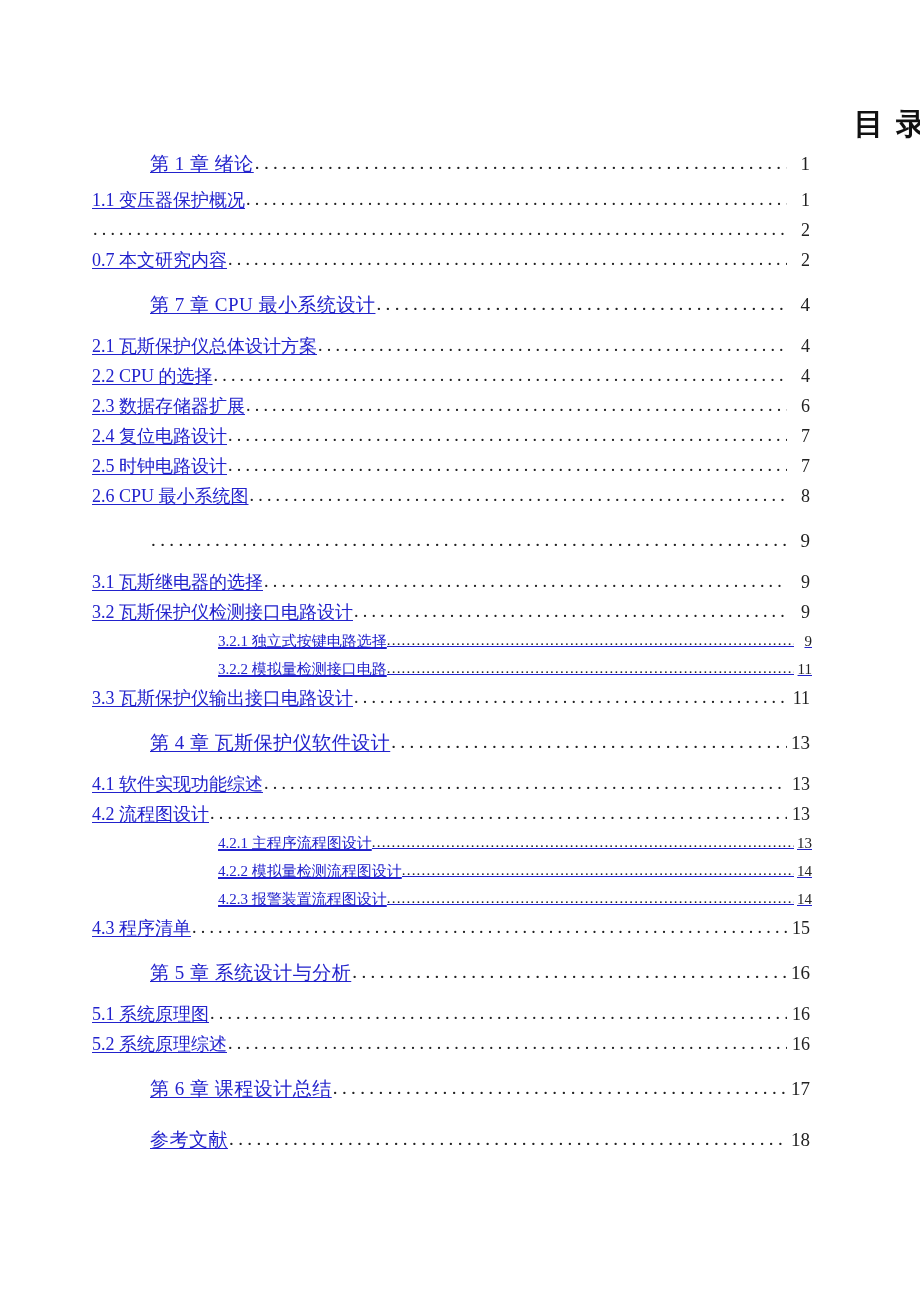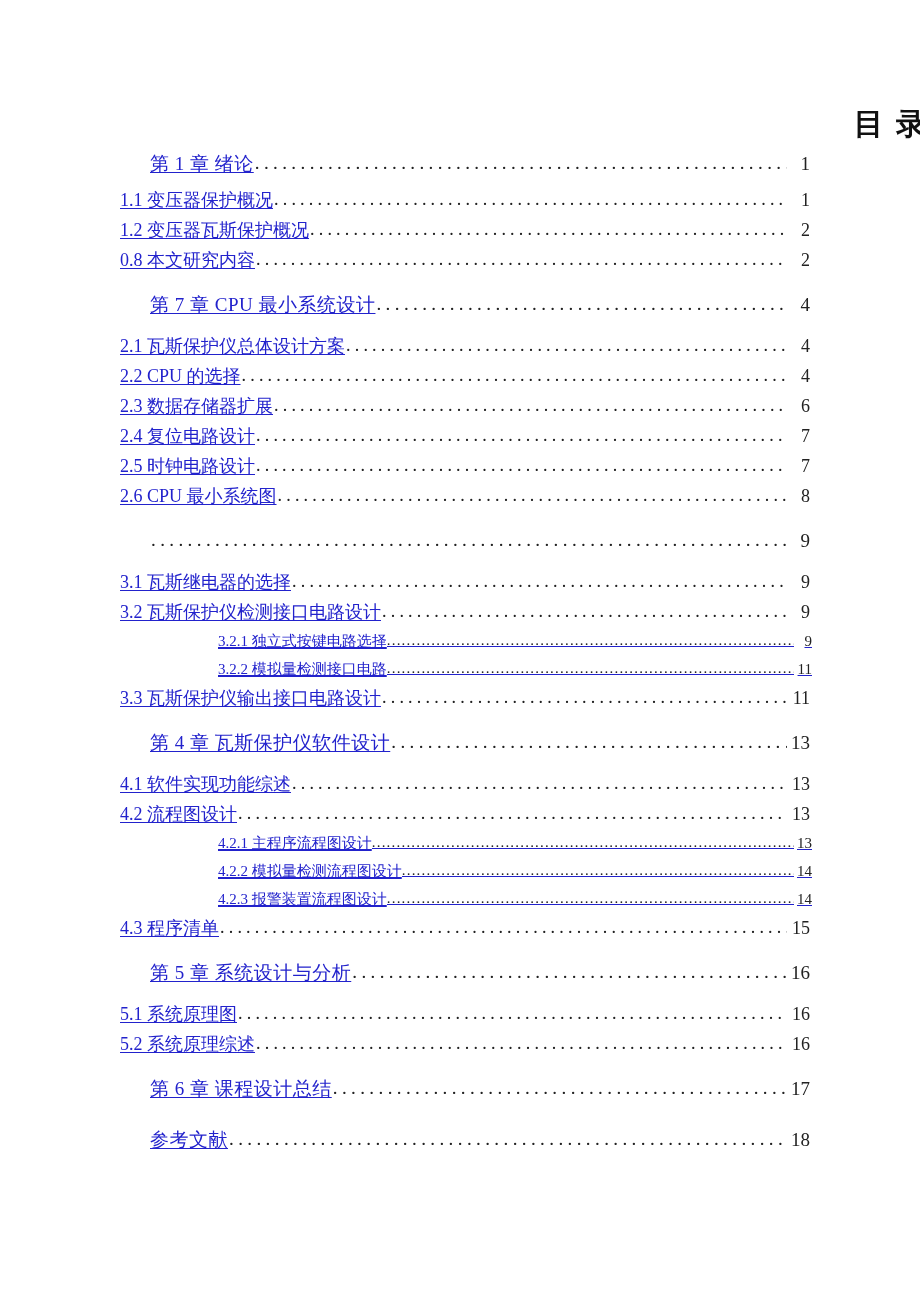--- a/index.html
+++ b/index.html
@@ -86,21 +86,21 @@
     font-size: 19px;
     height: 40px;
     line-height: 36px;
   }
   .lvl1 .label { letter-spacing: 0.5px; }
   .lvl1 .leader { font-size: 19px; letter-spacing: 4.4px; }
   .lvl1 .pageno { font-size: 19px; min-width: 22px; }
 
   
   .lvl2 {
-    padding-left: 120px;
+    padding-left: 92px;
     font-size: 18px;
     height: 30px;
     line-height: 28px;
   }
   .lvl2 .leader { font-size: 18px; letter-spacing: 4.2px; }
   .lvl2 .pageno { font-size: 18px; min-width: 22px; }
 
   
   .lvl3 {
     padding-left: 218px;
@@ -129,26 +129,25 @@
         <span class="label">第 1 章  绪论</span>
         <span class="leader">................................................................................................................................................................</span>
         <span class="pageno">1</span>
       </div>
       <div class="toc-entry lvl2">
         <span class="label">1.1 变压器保护概况</span>
         <span class="leader">................................................................................................................................................................</span>
         <span class="pageno">1</span>
       </div>
       <div class="toc-entry lvl2">
-        <span class="label">1.2 变压器瓦斯保护概况</span>
         <span class="leader">................................................................................................................................................................</span>
         <span class="pageno">2</span>
       </div>
       <div class="toc-entry lvl2">
-        <span class="label">0.8 本文研究内容</span>
+        <span class="label">0.7 本文研究内容</span>
         <span class="leader">................................................................................................................................................................</span>
         <span class="pageno">2</span>
       </div>
       <div class="toc-entry lvl1 gap-before gap-after">
         <span class="label">第 7 章  CPU 最小系统设计</span>
         <span class="leader">................................................................................................................................................................</span>
         <span class="pageno">4</span>
       </div>
       <div class="toc-entry lvl2">
         <span class="label">2.1 瓦斯保护仪总体设计方案</span>

